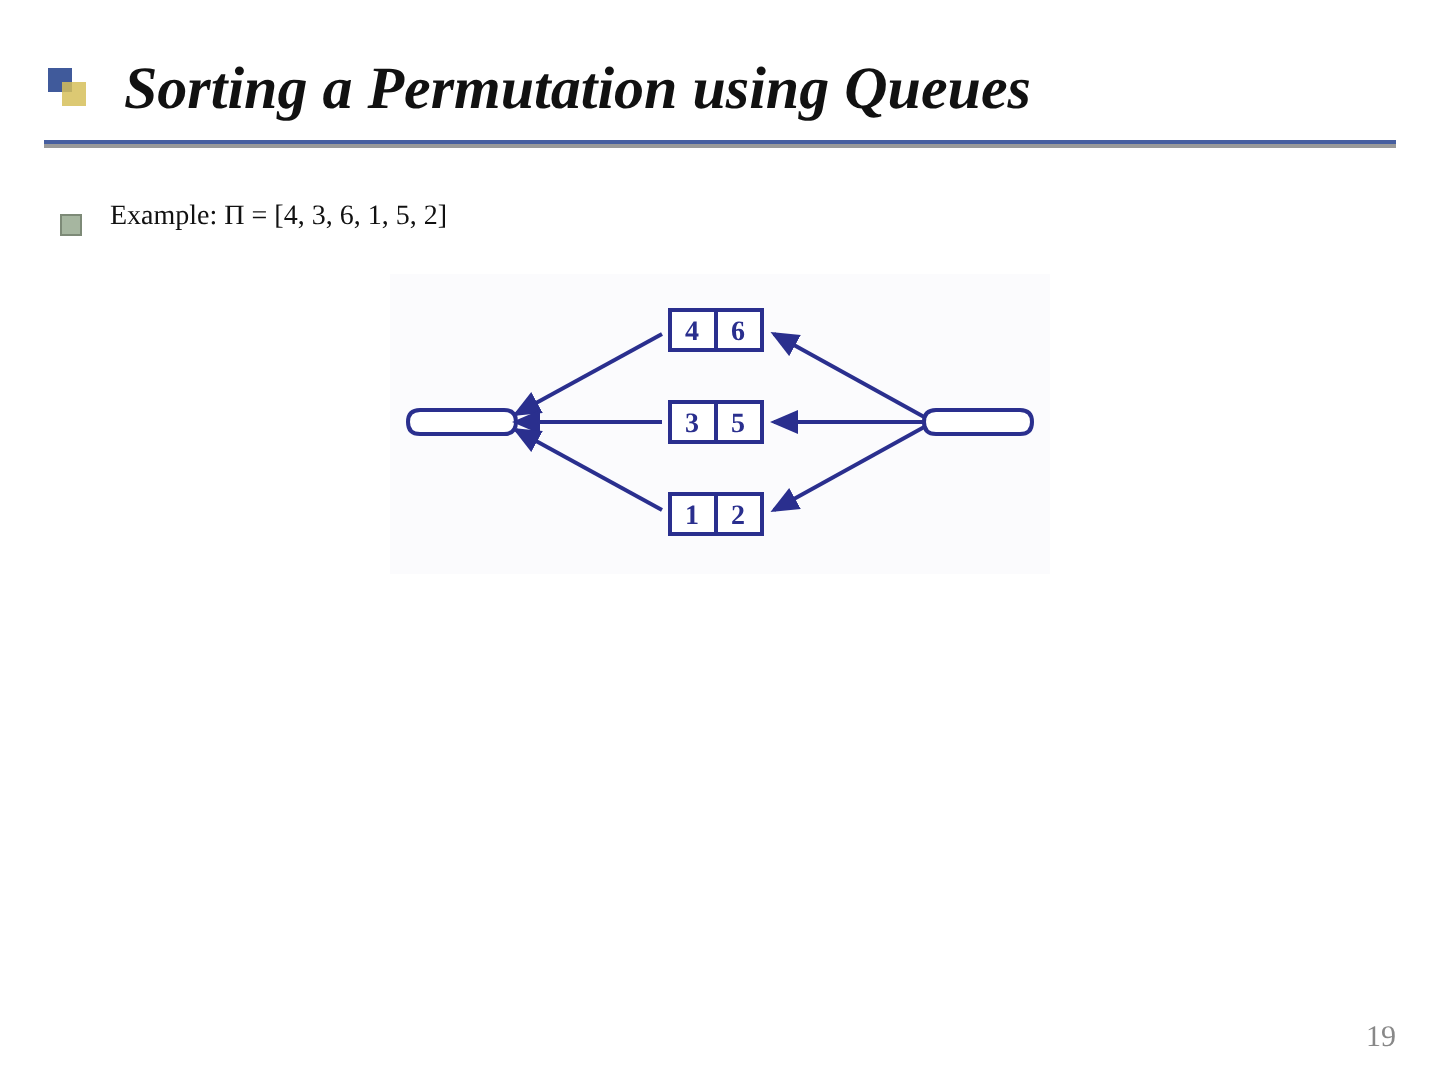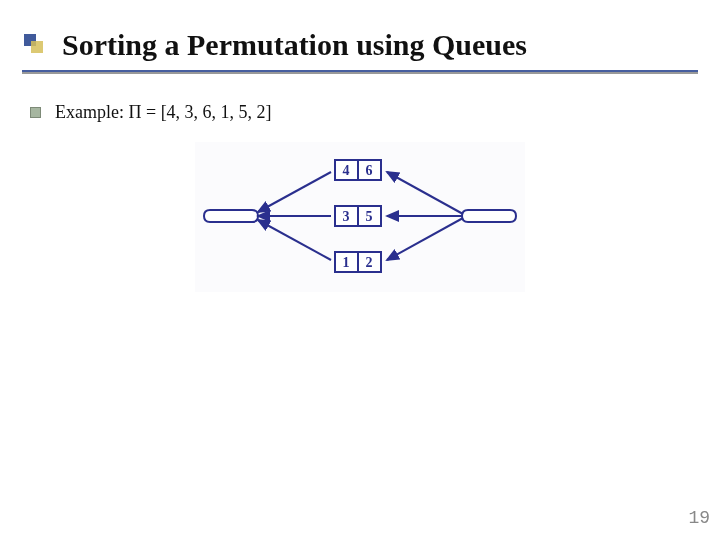--- a/index.html
+++ b/index.html
@@ -1,37 +1,37 @@
 <!DOCTYPE html>
 <html><head>
 <meta charset="utf-8">
 <style>
   * { box-sizing: border-box; margin: 0; padding: 0; }
   html, body { width: 720px; height: 540px; background: #fff; font-family: Georgia, 'Times New Roman', serif; overflow: hidden; }
   .slide { width: 720px; height: 540px; position: relative; }
-  .title-row { position: absolute; top: 28px; left: 24px; right: 24px; }
+  .title-row { position: absolute; top: 28px; left: 24px; right: 24px; font-style: italic; }
   .title-bullet { position: absolute; top: 6px; left: 0; width: 18px; height: 18px; }
   .title-bullet .sq1 { position:absolute; left:0; top:0; width:12px; height:12px; background:#405a9b; }
   .title-bullet .sq2 { position:absolute; left:7px; top:7px; width:12px; height:12px; background:#d6c05a; opacity:0.85; }
   .title-text { margin-left: 38px; font-size: 30px; font-weight: bold; color:#111; }
   .title-underline { position:absolute; top: 70px; left: 22px; right: 22px; height: 4px; }
   .title-underline .ushadow { position:absolute; left:0; right:0; top:2px; height:2px; background:#999; }
   .title-underline .uline { position:absolute; left:0; right:0; top:0; height:2px; background:#465e9f; }
   .body { position:absolute; top: 100px; left: 30px; right: 30px; }
   .bullet-row { display:flex; align-items:flex-start; margin-bottom: 10px; }
   .sqbul { width:11px; height:11px; margin-top:7px; margin-right:14px; background:#a6b6a0; border:1px solid #7d8a77; flex:none; }
   .sqbul.solid { width:9px; height:9px; margin-top:9px; background:#a9b6a4; border:none; }
-  .btext { font-size: 18px; color:#111; line-height:1.35; }
+  .btext { font-size: 14px; color:#111; line-height:1.35; }
   .diagram-wrap { width:100%; display:flex; justify-content:center; margin: 18px 0 28px 0; }
   .diagram { width: 330px; height: 150px; background:#fbfbfd; position:relative; }
   .arrowhead { fill:#2a2f8e; }
   .arrowline { stroke:#2a2f8e; stroke-width:2; fill:none; }
   .qbox { stroke:#2a2f8e; stroke-width:2; fill:#fff; }
   .scrolltxt { font-family: 'Comic Sans MS', cursive; font-size:14px; fill:#2a2f8e; font-weight:bold; }
-  .page-num { position:absolute; right:10px; bottom:12px; font-family: Liberation Mono, monospace; font-size:18px; color:#888; }
+  .page-num { position:absolute; right:22px; bottom:12px; font-family: Liberation Serif, serif; font-size:15px; color:#888; }
 </style>
 </head>
 <body>
 
 <div class="slide">
   <div class="title-row">
     <div class="title-bullet">
       <div class="sq1"></div>
         <div class="sq2"></div>
     </div>

